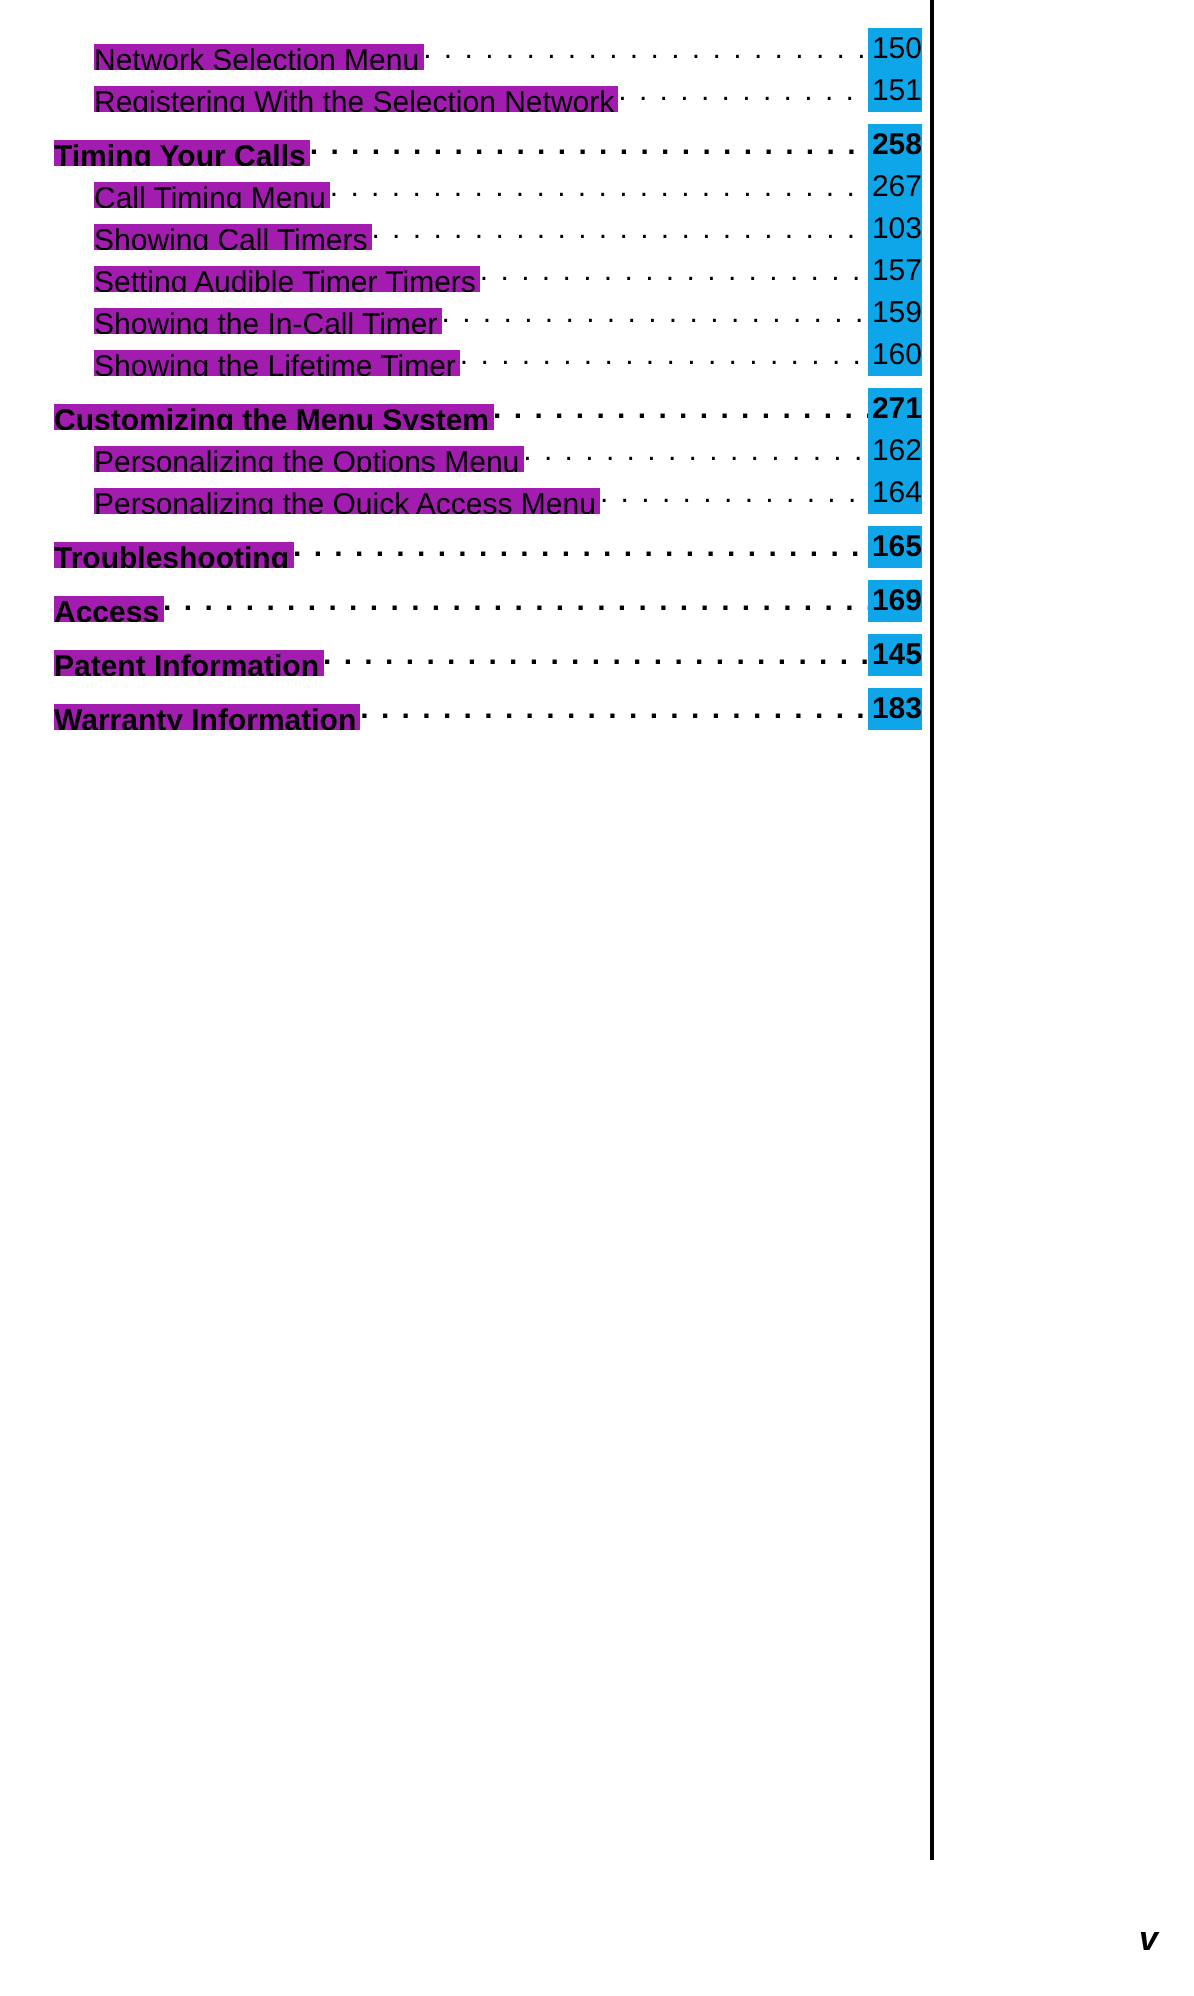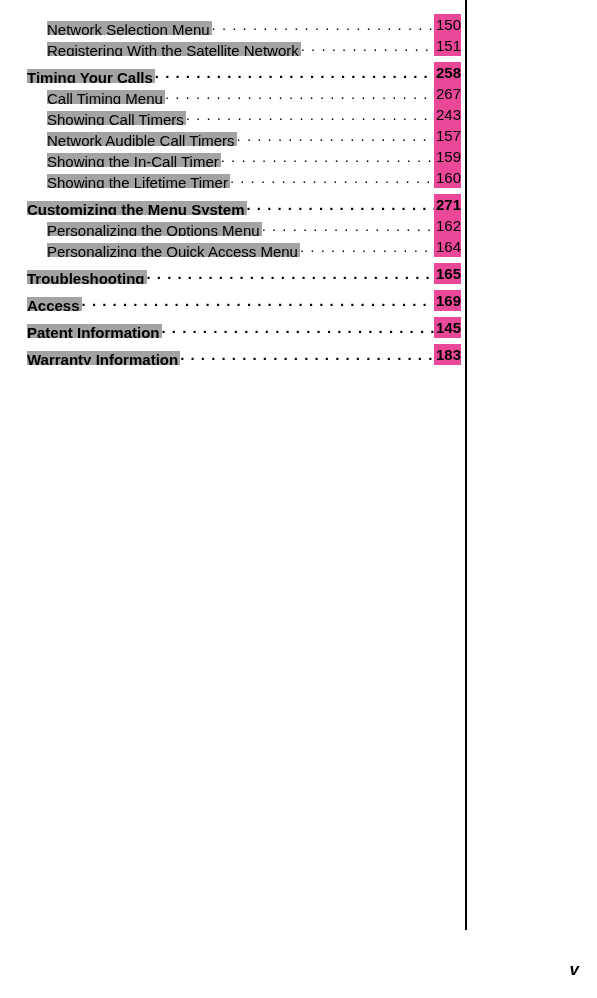--- a/index.html
+++ b/index.html
@@ -46,46 +46,46 @@
       font-weight: bold;
       margin-top: 6px;
     }
     .toc-section:first-child {
       margin-top: 0;
     }
     .toc-sub {
       padding-left: 20px;
     }
     .toc-title {
-      background: #a3a3a3;
+      background: #a21caf;
       padding-right: 2px;
     }
     .toc-page {
       position: absolute;
       right: 0;
-      background: #ec4899;
+      background: #0ea5e9;
       padding-left: 2px;
     }
     .toc-dots {
       display: inline-block;
       width: 500px;
       overflow: hidden;
       letter-spacing: 1px;
     }
   </style>
 </head>
 <body>
 
 <div class="content">
     <div class="toc-line toc-sub"><span class="toc-title">Network Selection Menu</span><span class="toc-dots">. . . . . . . . . . . . . . . . . . . . . . . . . . . . . . . . . . . . . . . . . . . .</span><span class="toc-page">150</span></div>
-    <div class="toc-line toc-sub"><span class="toc-title">Registering With the Satellite Network</span><span class="toc-dots">. . . . . . . . . . . . . . . . . . . . . . . . . . . . . . . . . . . . . . . . . . . .</span><span class="toc-page">151</span></div>
+    <div class="toc-line toc-sub"><span class="toc-title">Registering With the Selection Network</span><span class="toc-dots">. . . . . . . . . . . . . . . . . . . . . . . . . . . . . . . . . . . . . . . . . . . .</span><span class="toc-page">151</span></div>
     <div class="toc-line toc-section"><span class="toc-title">Timing Your Calls</span><span class="toc-dots">. . . . . . . . . . . . . . . . . . . . . . . . . . . . . . . . . . . . . . . . . . . .</span><span class="toc-page">258</span></div>
     <div class="toc-line toc-sub"><span class="toc-title">Call Timing Menu</span><span class="toc-dots">. . . . . . . . . . . . . . . . . . . . . . . . . . . . . . . . . . . . . . . . . . . .</span><span class="toc-page">267</span></div>
-    <div class="toc-line toc-sub"><span class="toc-title">Showing Call Timers</span><span class="toc-dots">. . . . . . . . . . . . . . . . . . . . . . . . . . . . . . . . . . . . . . . . . . . .</span><span class="toc-page">243</span></div>
-    <div class="toc-line toc-sub"><span class="toc-title">Network Audible Call Timers</span><span class="toc-dots">. . . . . . . . . . . . . . . . . . . . . . . . . . . . . . . . . . . . . . . . . . . .</span><span class="toc-page">157</span></div>
+    <div class="toc-line toc-sub"><span class="toc-title">Showing Call Timers</span><span class="toc-dots">. . . . . . . . . . . . . . . . . . . . . . . . . . . . . . . . . . . . . . . . . . . .</span><span class="toc-page">103</span></div>
+    <div class="toc-line toc-sub"><span class="toc-title">Setting Audible Timer Timers</span><span class="toc-dots">. . . . . . . . . . . . . . . . . . . . . . . . . . . . . . . . . . . . . . . . . . . .</span><span class="toc-page">157</span></div>
     <div class="toc-line toc-sub"><span class="toc-title">Showing the In-Call Timer</span><span class="toc-dots">. . . . . . . . . . . . . . . . . . . . . . . . . . . . . . . . . . . . . . . . . . . .</span><span class="toc-page">159</span></div>
     <div class="toc-line toc-sub"><span class="toc-title">Showing the Lifetime Timer</span><span class="toc-dots">. . . . . . . . . . . . . . . . . . . . . . . . . . . . . . . . . . . . . . . . . . . .</span><span class="toc-page">160</span></div>
     <div class="toc-line toc-section"><span class="toc-title">Customizing the Menu System</span><span class="toc-dots">. . . . . . . . . . . . . . . . . . . . . . . . . . . . . . . . . . . . . . . . . . . .</span><span class="toc-page">271</span></div>
     <div class="toc-line toc-sub"><span class="toc-title">Personalizing the Options Menu</span><span class="toc-dots">. . . . . . . . . . . . . . . . . . . . . . . . . . . . . . . . . . . . . . . . . . . .</span><span class="toc-page">162</span></div>
     <div class="toc-line toc-sub"><span class="toc-title">Personalizing the Quick Access Menu</span><span class="toc-dots">. . . . . . . . . . . . . . . . . . . . . . . . . . . . . . . . . . . . . . . . . . . .</span><span class="toc-page">164</span></div>
     <div class="toc-line toc-section"><span class="toc-title">Troubleshooting</span><span class="toc-dots">. . . . . . . . . . . . . . . . . . . . . . . . . . . . . . . . . . . . . . . . . . . .</span><span class="toc-page">165</span></div>
     <div class="toc-line toc-section"><span class="toc-title">Access</span><span class="toc-dots">. . . . . . . . . . . . . . . . . . . . . . . . . . . . . . . . . . . . . . . . . . . .</span><span class="toc-page"> 169</span></div>
     <div class="toc-line toc-section"><span class="toc-title">Patent Information</span><span class="toc-dots">. . . . . . . . . . . . . . . . . . . . . . . . . . . . . . . . . . . . . . . . . . . .</span><span class="toc-page">145</span></div>
     <div class="toc-line toc-section"><span class="toc-title">Warranty Information</span><span class="toc-dots">. . . . . . . . . . . . . . . . . . . . . . . . . . . . . . . . . . . . . . . . . . . .</span><span class="toc-page">183</span></div>
   </div>

